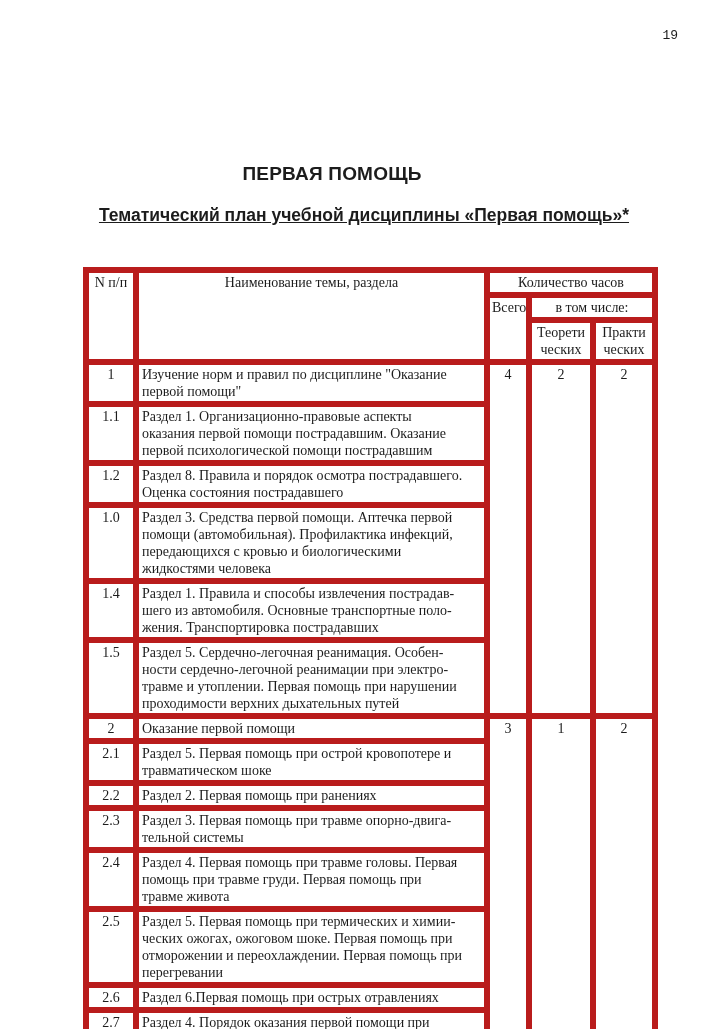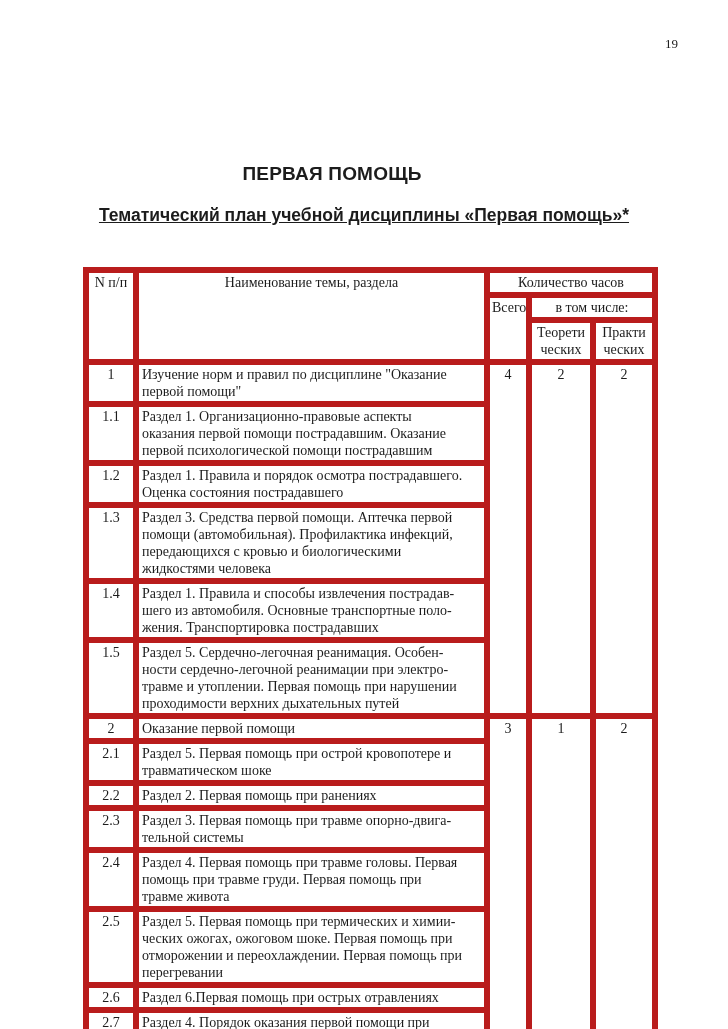--- a/index.html
+++ b/index.html
@@ -2,22 +2,22 @@
 <html><head>
 <meta charset="utf-8">
 <style>
   html,body { margin:0; padding:0; }
   body {
     width:728px; height:1029px; background:#ffffff; position:relative;
     font-family:"Liberation Serif", serif; color:#1c1c1c;
     -webkit-font-smoothing:antialiased;
   }
   .page-number {
-    position:absolute; top:36px; right:50px;
-    font-family:Liberation Serif, serif; font-size:13px; color:#1c1c1c;
+    position:absolute; top:28px; right:50px;
+    font-family:Liberation Mono, monospace; font-size:13px; color:#1c1c1c;
   }
   .doc-title {
     position:absolute; top:163px; left:0; width:664px; text-align:center;
     font-family:"Liberation Sans", sans-serif; font-weight:bold; font-size:19px;
     letter-spacing:0.2px;
   }
   .doc-subtitle {
     position:absolute; top:203px; left:94px; width:540px; text-align:center;
     font-family:"Liberation Sans", sans-serif; font-weight:bold; font-size:17.5px;
     line-height:24px;
@@ -86,25 +86,25 @@
       <td class="c-hours" rowspan="6">2</td>
     </tr>
     <tr>
       <td class="c-num">1.1</td>
       <td class="c-topic">Раздел 1. Организационно-правовые аспекты
 оказания первой помощи пострадавшим. Оказание
 первой психологической помощи пострадавшим</td>
     </tr>
     <tr>
       <td class="c-num">1.2</td>
-      <td class="c-topic">Раздел 1. Правила и порядок осмотра пострадавшего.
+      <td class="c-topic">Раздел 8. Правила и порядок осмотра пострадавшего.
 Оценка состояния пострадавшего</td>
     </tr>
     <tr>
-      <td class="c-num">1.3</td>
+      <td class="c-num">1.0</td>
       <td class="c-topic">Раздел 3. Средства первой помощи. Аптечка первой
 помощи (автомобильная). Профилактика инфекций,
 передающихся с кровью и биологическими
 жидкостями человека</td>
     </tr>
     <tr>
       <td class="c-num">1.4</td>
       <td class="c-topic">Раздел 1. Правила и способы извлечения пострадав-
 шего из автомобиля. Основные транспортные поло-
 жения. Транспортировка пострадавших</td>

